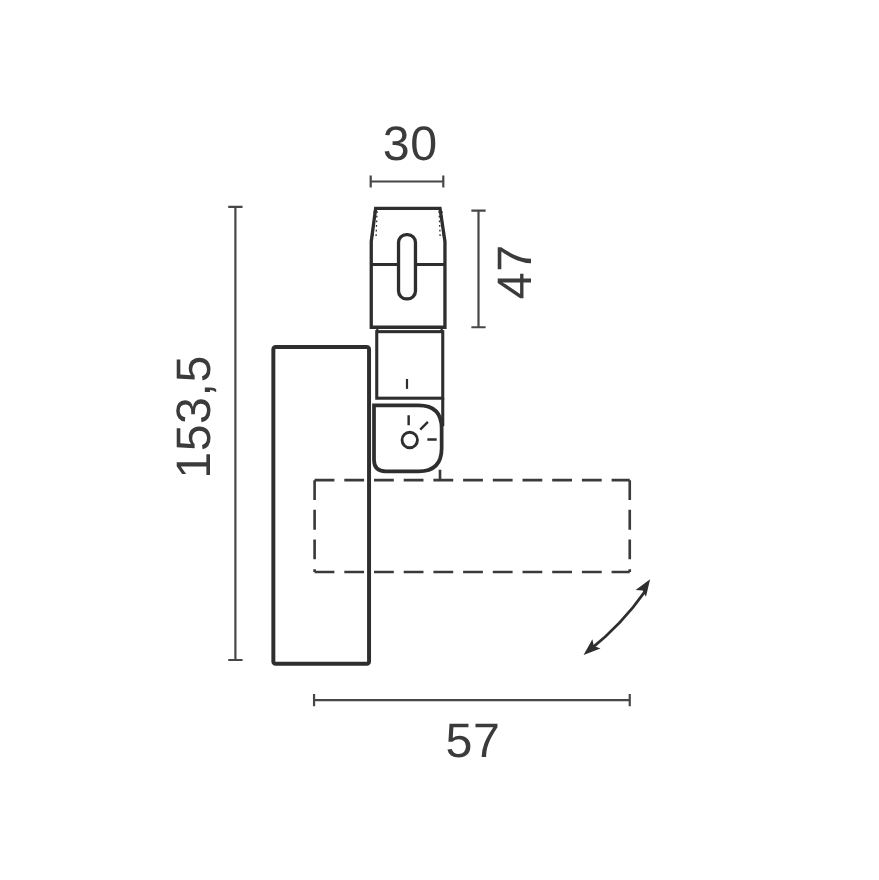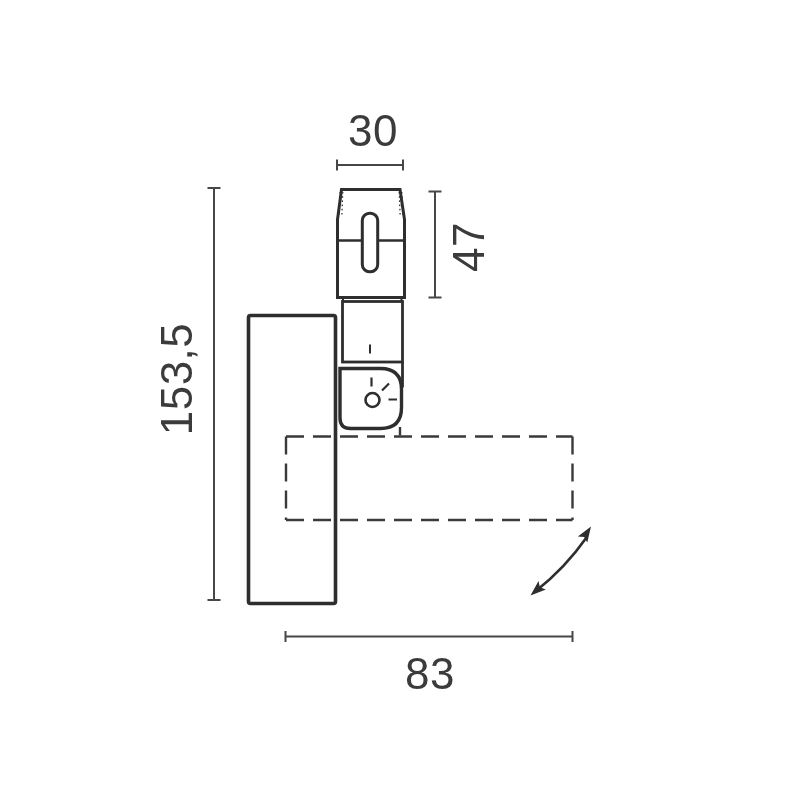--- a/index.html
+++ b/index.html
@@ -82,14 +82,14 @@
       <path d="M0,0 L-15.5,5.6 L-12.4,0 L-15.5,-5.6 Z" fill="#2e2e2e" transform="translate(530.5,595.5) rotate(139)"></path>
     </g>
   </svg>
 
   <div class="dim-label" style="left:373px; top:131px;">30</div>
 
   <div class="dim-label vertical" style="left:469px; top:247px;">47</div>
 
   <div class="dim-label vertical" style="left:177px; top:379px;">153,5</div>
 
-  <div class="dim-label" style="left:430px; top:674px;">83</div>
+  <div class="dim-label" style="left:430px; top:674px;">57</div>
 </div>
 
 </body></html>

